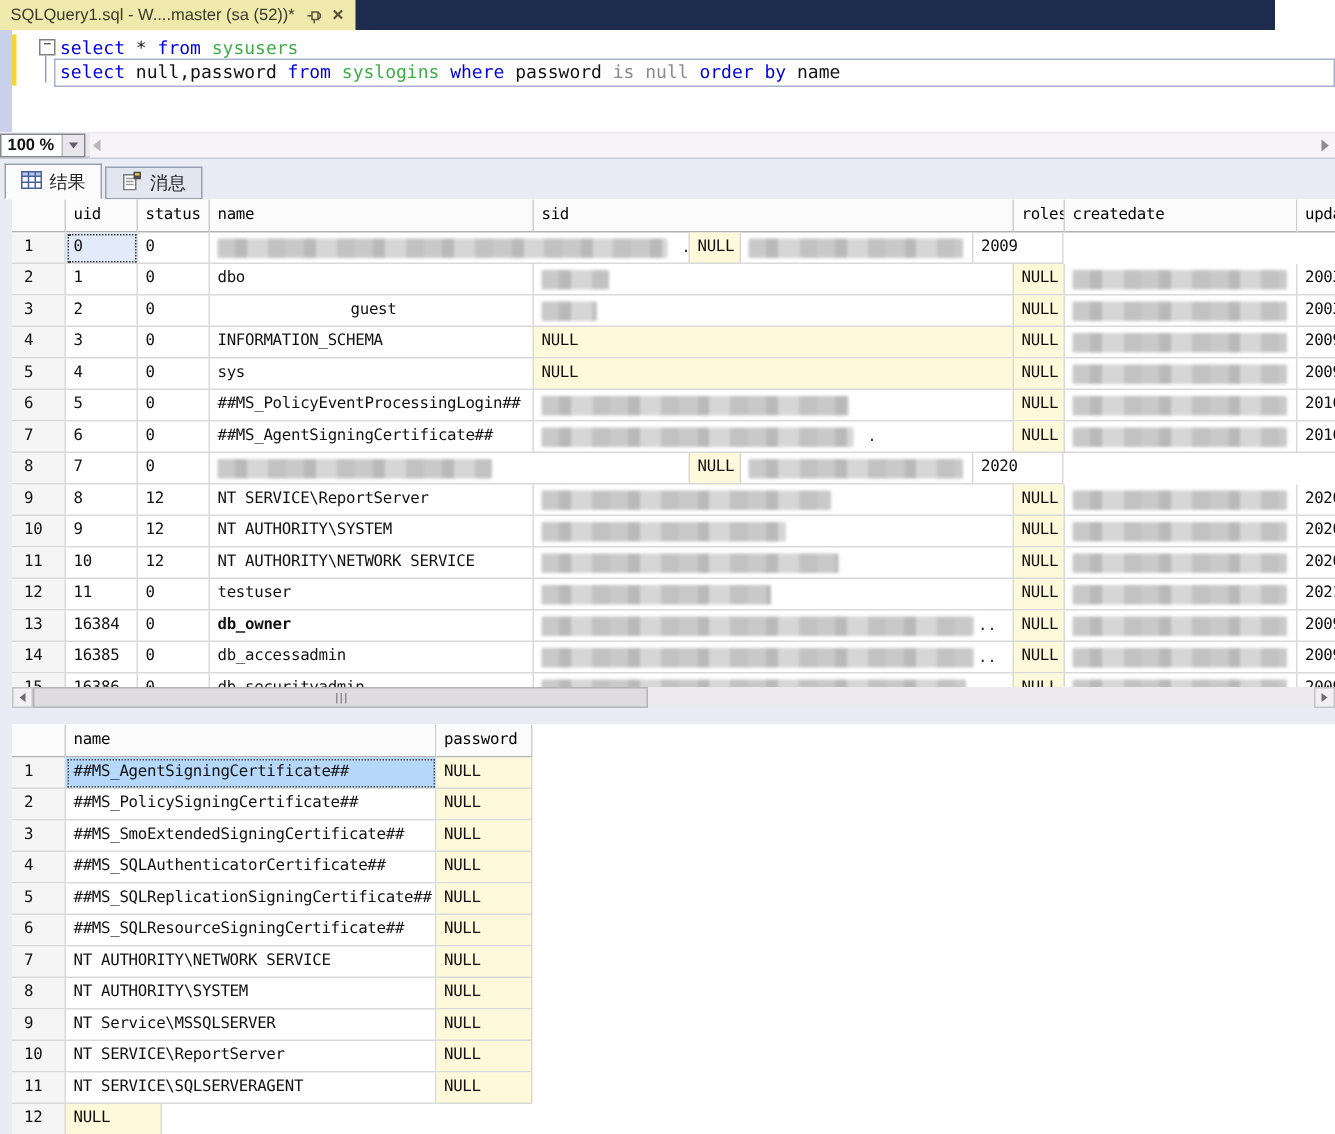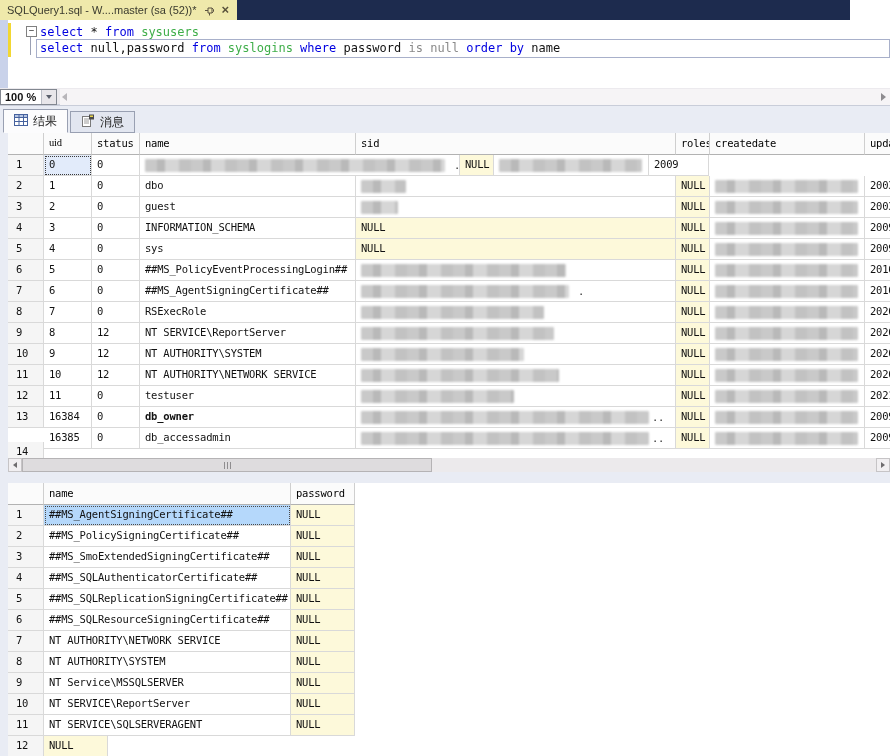--- a/index.html
+++ b/index.html
@@ -150,21 +150,21 @@
           </svg>
       </span>
       <span>消息</span>
     </div>
   </div>
 
   <div class="grid" id="grid1">
     <div class="gclip">
       <div class="ghead">
           <div class="gcell ghcell" style="width: 36px;"></div>
-          <div class="gcell ghcell" style="width: 48px; font-family: Liberation Serif, serif;">uid</div>
+          <div class="gcell ghcell" style="width: 48px;">uid</div>
           <div class="gcell ghcell" style="width: 48px;">status</div>
           <div class="gcell ghcell" style="width: 216px;">name</div>
           <div class="gcell ghcell" style="width: 320px;">sid</div>
           <div class="gcell ghcell" style="width: 34px;">roles</div>
           <div class="gcell ghcell" style="width: 155px;">createdate</div>
           <div class="gcell ghcell" style="width: 60px;">upda</div>
         </div>
       <div class="gbody">
           <div class="grow">
             <div class="gcell rn" style="width: 36px;">1</div>
@@ -182,21 +182,21 @@
             <div class="gcell" style="width: 216px;">dbo</div>
             <div class="gcell cflex" style="width: 320px;"><div class="censor" style="width: 45px;"></div></div>
             <div class="gcell nullc" style="width: 34px;">NULL</div>
             <div class="gcell cflex" style="width: 155px;"><div class="censor" style="width: 143px;"></div></div>
             <div class="gcell" style="width: 60px;">2003</div>
           </div>
           <div class="grow">
             <div class="gcell rn" style="width: 36px;">3</div>
             <div class="gcell" style="width: 48px;">2</div>
             <div class="gcell" style="width: 48px;">0</div>
-            <div class="gcell" style="width: 216px;">guest</div>
+            <div class="gcell" style="width: 216px; text-align: center;">guest</div>
             <div class="gcell cflex" style="width: 320px;"><div class="censor" style="width: 37px;"></div></div>
             <div class="gcell nullc" style="width: 34px;">NULL</div>
             <div class="gcell cflex" style="width: 155px;"><div class="censor" style="width: 143px;"></div></div>
             <div class="gcell" style="width: 60px;">2003</div>
           </div>
           <div class="grow">
             <div class="gcell rn" style="width: 36px;">4</div>
             <div class="gcell" style="width: 48px;">3</div>
             <div class="gcell" style="width: 48px;">0</div>
             <div class="gcell" style="width: 216px;">INFORMATION_SCHEMA</div>
@@ -232,21 +232,20 @@
             <div class="gcell" style="width: 216px;">##MS_AgentSigningCertificate##</div>
             <div class="gcell cflex" style="width: 320px;"><div class="censor" style="width: 208px;"></div><span class="suffix"> .</span></div>
             <div class="gcell nullc" style="width: 34px;">NULL</div>
             <div class="gcell cflex" style="width: 155px;"><div class="censor" style="width: 143px;"></div></div>
             <div class="gcell" style="width: 60px;">2016</div>
           </div>
           <div class="grow">
             <div class="gcell rn" style="width: 36px;">8</div>
             <div class="gcell" style="width: 48px;">7</div>
             <div class="gcell" style="width: 48px;">0</div>
-            <div class="gcell" style="width: 216px;">RSExecRole</div>
             <div class="gcell cflex" style="width: 320px;"><div class="censor" style="width: 183px;"></div></div>
             <div class="gcell nullc" style="width: 34px;">NULL</div>
             <div class="gcell cflex" style="width: 155px;"><div class="censor" style="width: 143px;"></div></div>
             <div class="gcell" style="width: 60px;">2020</div>
           </div>
           <div class="grow">
             <div class="gcell rn" style="width: 36px;">9</div>
             <div class="gcell" style="width: 48px;">8</div>
             <div class="gcell" style="width: 48px;">12</div>
             <div class="gcell" style="width: 216px;">NT SERVICE\ReportServer</div>
@@ -289,21 +288,21 @@
             <div class="gcell rn" style="width: 36px;">13</div>
             <div class="gcell" style="width: 48px;">16384</div>
             <div class="gcell" style="width: 48px;">0</div>
             <div class="gcell" style="width: 216px; font-weight: bold;">db_owner</div>
             <div class="gcell cflex" style="width: 320px;"><div class="censor" style="width: 288px;"></div><span class="suffix">..</span></div>
             <div class="gcell nullc" style="width: 34px;">NULL</div>
             <div class="gcell cflex" style="width: 155px;"><div class="censor" style="width: 143px;"></div></div>
             <div class="gcell" style="width: 60px;">2009</div>
           </div>
           <div class="grow">
-            <div class="gcell rn" style="width: 36px; margin-top: 14px;">14</div>
+            <div class="gcell rn" style="width: 36px;">14</div>
             <div class="gcell" style="width: 48px;">16385</div>
             <div class="gcell" style="width: 48px;">0</div>
             <div class="gcell" style="width: 216px;">db_accessadmin</div>
             <div class="gcell cflex" style="width: 320px;"><div class="censor" style="width: 288px;"></div><span class="suffix">..</span></div>
             <div class="gcell nullc" style="width: 34px;">NULL</div>
             <div class="gcell cflex" style="width: 155px;"><div class="censor" style="width: 143px;"></div></div>
             <div class="gcell" style="width: 60px;">2009</div>
           </div>
           <div class="grow">
             <div class="gcell rn" style="width: 36px;">15</div>

